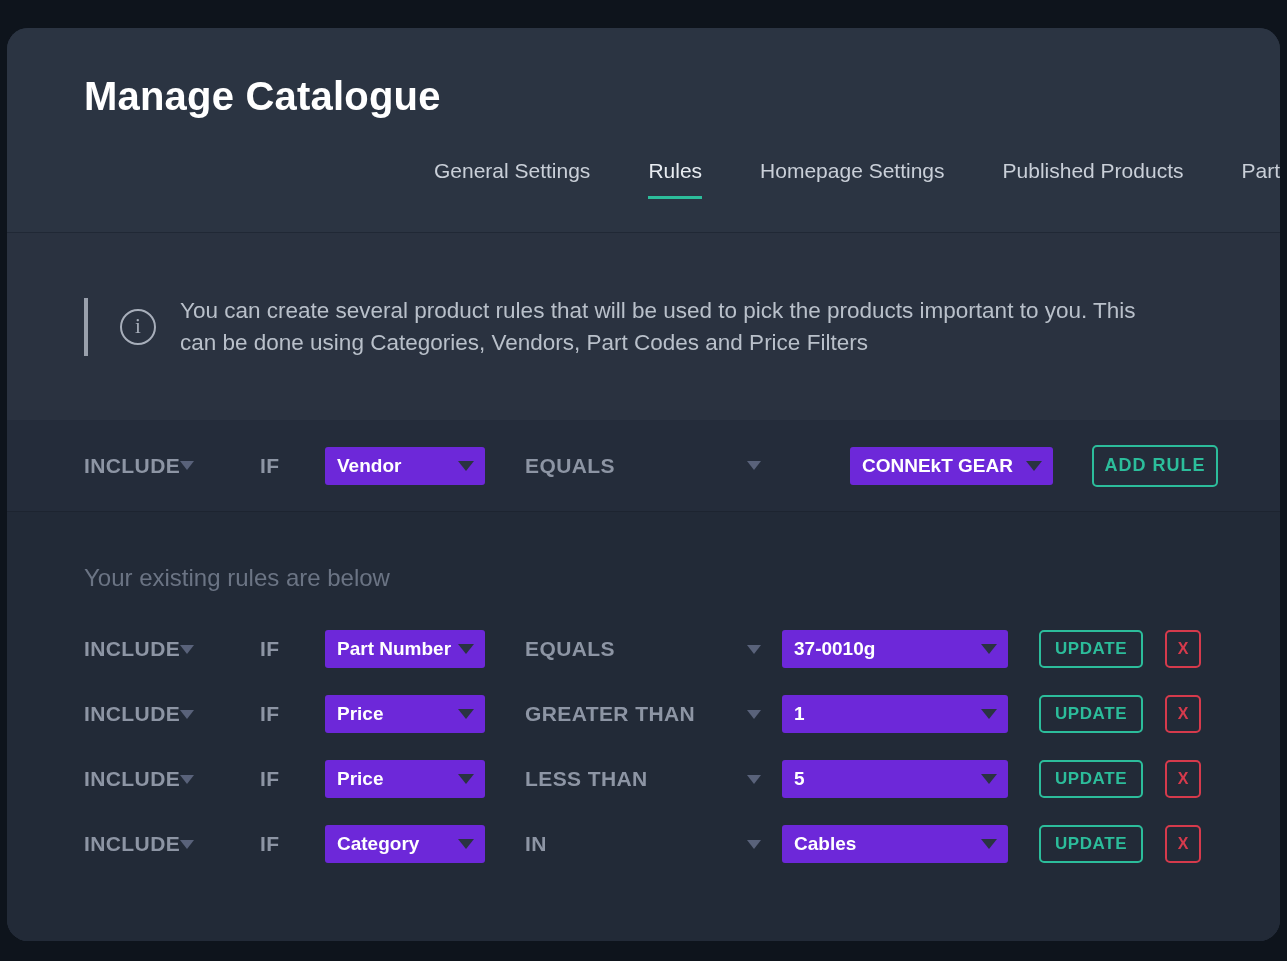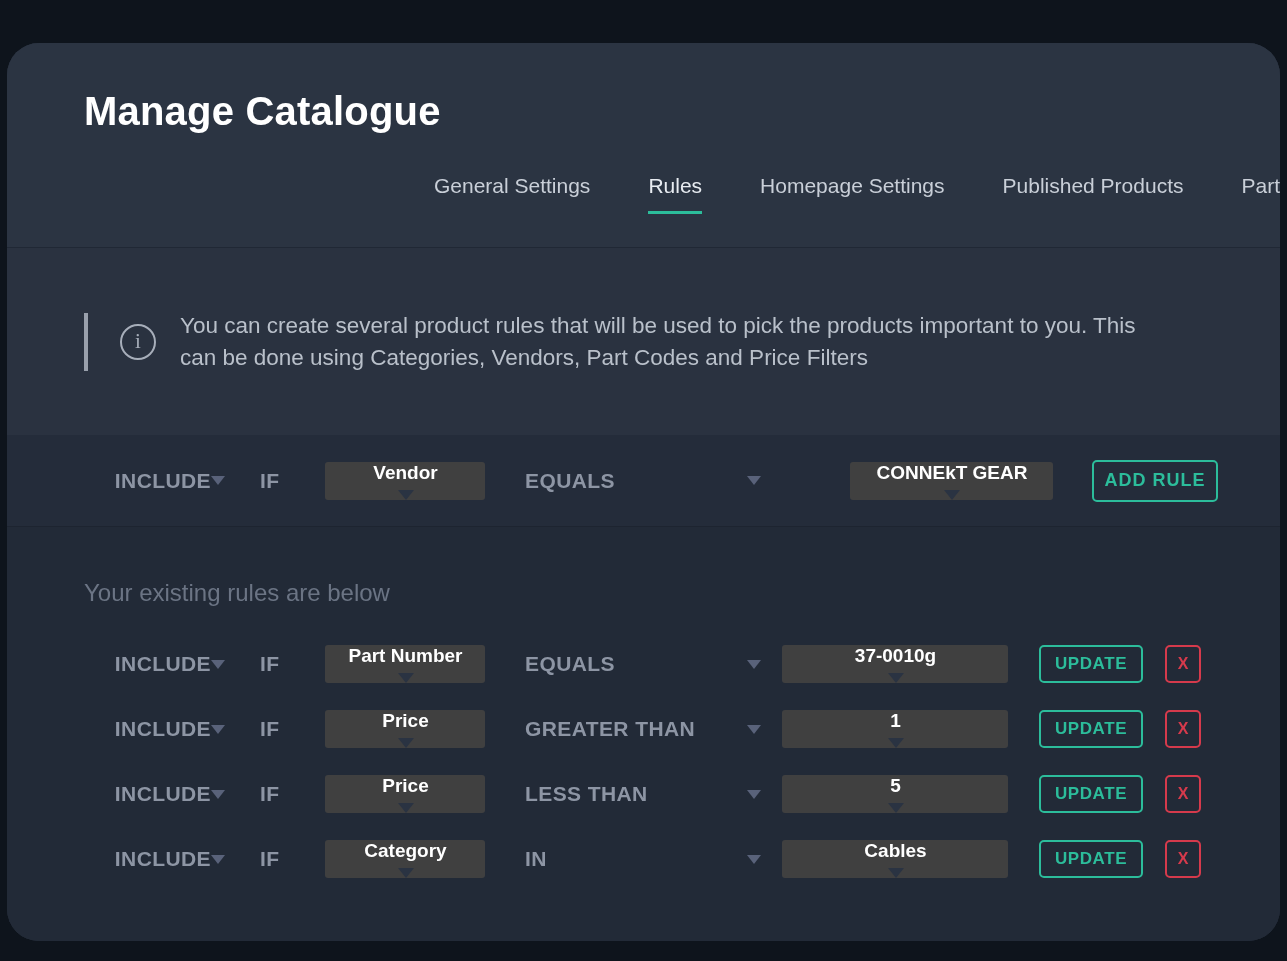--- a/index.html
+++ b/index.html
@@ -6,25 +6,24 @@
   html, body {
     width: 1287px; height: 961px;
     background: #0e141c;
     font-family: "Liberation Sans", "DejaVu Sans", sans-serif;
     overflow: hidden;
   }
   .panel {
     position: absolute;
     left: 7px; right: 7px; top: 28px; bottom: 20px;
     background: #2a3240;
-    border-radius: 32px;
+    border-radius: 21px;
     overflow: hidden;
     display: flex;
     flex-direction: column;
-    margin-top: 15px;
   }
   
   .header {
     background: #2b3442;
     padding: 46px 0 0 77px;
     height: 205px;
     flex: 0 0 auto;
     border-bottom: 1px solid #202835;
   }
   .page-title {
@@ -113,34 +112,33 @@
   .lbl {
     color: #8d95a4;
     font-weight: 700;
     font-size: 21px;
     letter-spacing: 0.4px;
   }
   .cell-action {
     width: 141px;
     display: flex;
     align-items: center;
-    justify-content: flex-end;
+    justify-content: flex-start;
     cursor: pointer;
   }
   .cell-if { margin-left: 35px; width: 30px; }
   .dd {
-    background: #404040;
+    background: #6d28d9;
     height: 38px;
     border-radius: 3px;
     display: flex;
     align-items: center;
     justify-content: space-between;
     padding: 0 11px 0 12px;
     cursor: pointer;
-    flex-direction: column;
   }
   .dd-text {
     color: #ffffff;
     font-size: 19px;
     font-weight: 600;
     white-space: nowrap;
   }
   .cell-field { margin-left: 35px; width: 160px; }
   .cell-op {
     margin-left: 40px;

